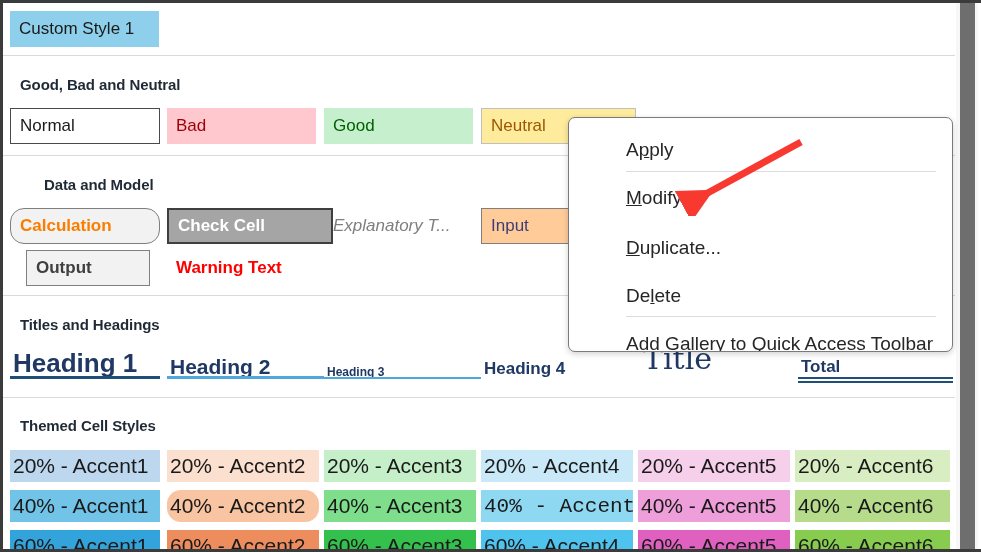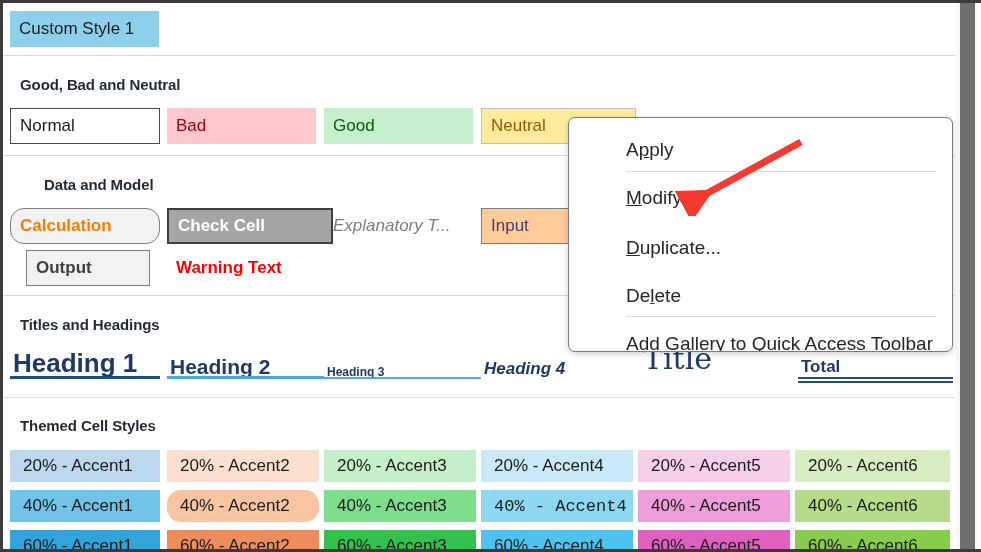--- a/index.html
+++ b/index.html
@@ -142,22 +142,22 @@
     padding-left:3px;
   }
   .total-rule-a { position:absolute; height:1.5px; background:#1f4e79; }
   .total-rule-b { position:absolute; height:1.5px; background:#1f4e79; }
 
   
   .accent {
     position:absolute;
     height:32px;
     display:flex; align-items:center;
-    padding-left:13px;
-    font-size:17px;
+    padding-left:3px;
+    font-size:21px;
     color:#1a1a1a;
     white-space:nowrap;
     overflow:hidden;
   }
 
   
   .context-menu {
     position:absolute;
     left:568px; top:117px;
     width:385px; height:235px;
@@ -229,21 +229,21 @@
         <div class="rule" style="height: 3px; background: rgb(31, 78, 121);"></div>
       </div>
       <div class="heading" style="left: 164px; top: 340px; width: 157px; height: 36px; font-size: 21px;">
         <span>Heading 2</span>
         <div class="rule" style="height: 3px; background: rgb(79, 168, 220);"></div>
       </div>
       <div class="heading" style="left: 321px; top: 340px; width: 157px; height: 36px; font-size: 12px;">
         <span>Heading 3</span>
         <div class="rule" style="height: 2px; background: rgb(79, 168, 220);"></div>
       </div>
-      <div class="heading" style="left: 478px; top: 340px; width: 157px; height: 36px; font-size: 17px; font-style: italic;">
+      <div class="heading" style="left: 478px; top: 340px; width: 157px; height: 36px; font-size: 17px;">
         <span>Heading 4</span>
         <div class="rule" style="height: 0px; background: transparent;"></div>
       </div>
       <div class="title-cell" style="left: 640px; top: 338px; font-size: 30px;">Title</div>
       <div class="total-cell" style="left: 795px; top: 354px; width: 157px;">Total</div>
       <div class="total-rule-a" style="left: 795px; top: 374px; width: 155px;"></div>
       <div class="total-rule-b" style="left: 795px; top: 378px; width: 155px;"></div>
       <div class="section-sep" style="top: 394px;"></div>
       <div class="section-title" style="left: 17px; top: 414px;">Themed Cell Styles</div>
       <div class="accent" style="left: 7px; top: 447px; width: 150px; background: rgb(189, 215, 238);">20% - Accent1</div>

